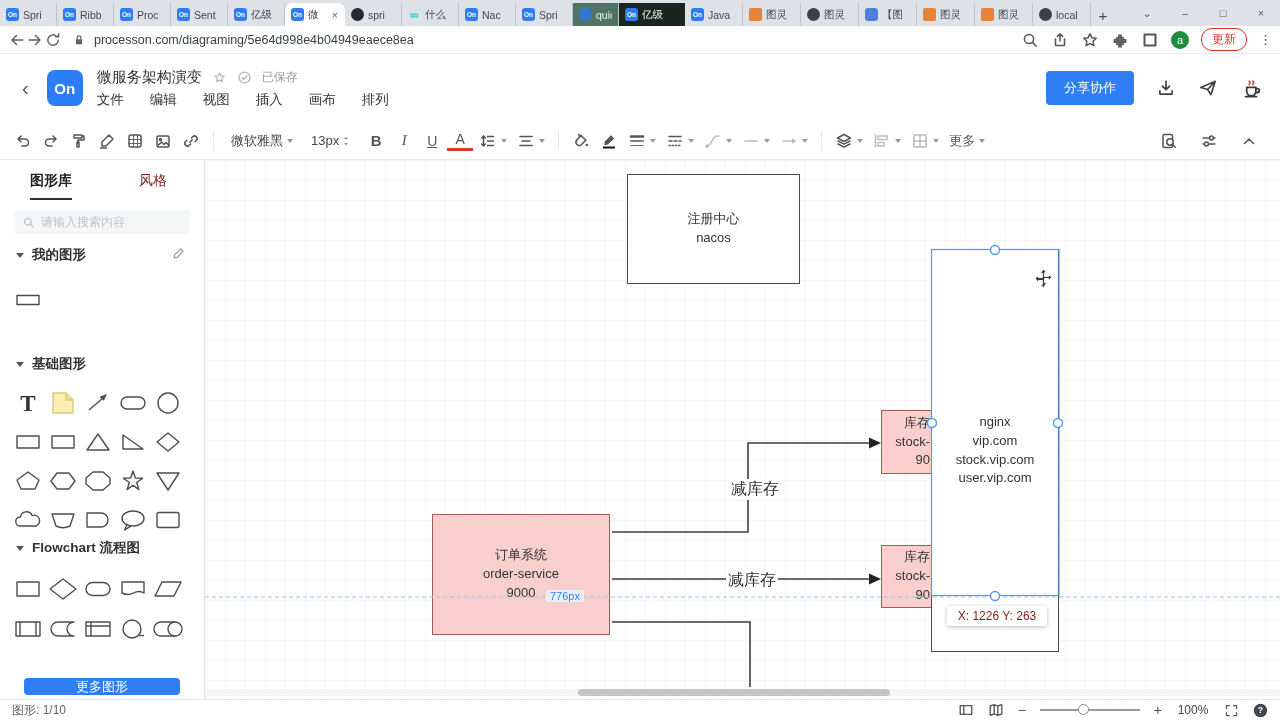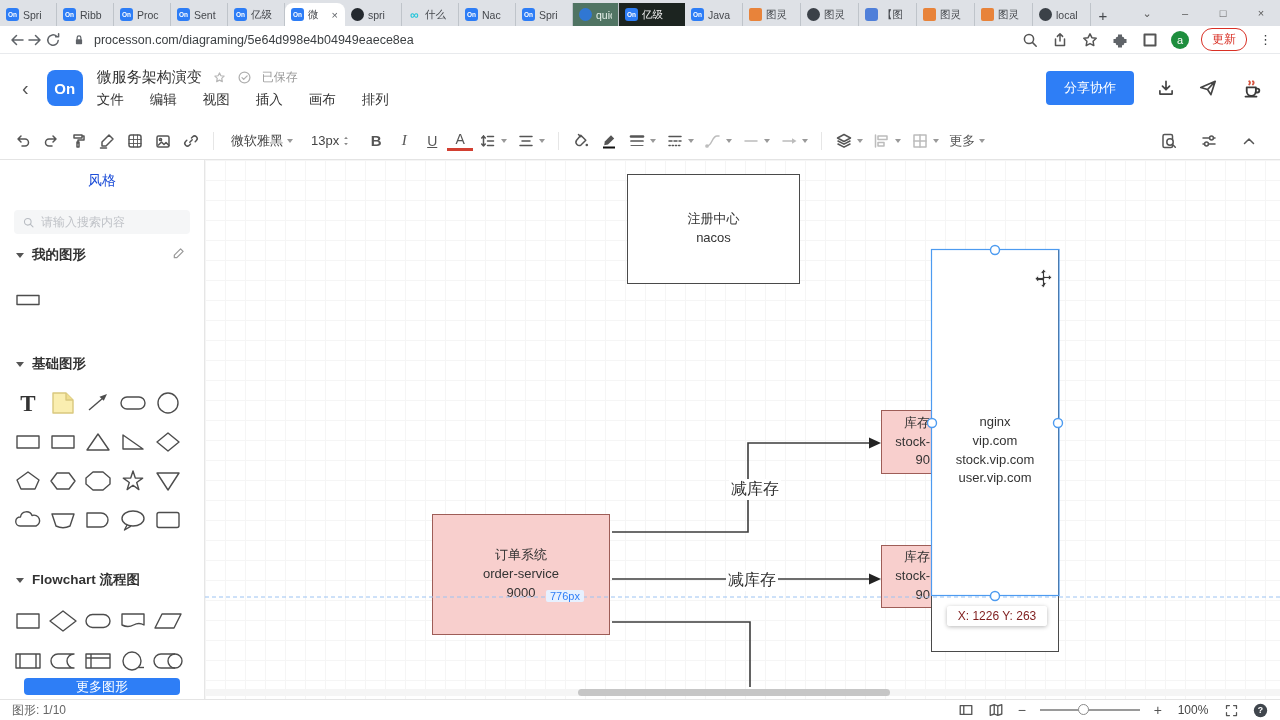--- a/index.html
+++ b/index.html
@@ -61,21 +61,21 @@
 .tb-u{text-decoration:underline;font-size:14px}
 .tb-a{border-bottom:3px solid #d23f31;line-height:1;font-size:14px;border-radius:0;height:20px}
 .caret{width:0;height:0;border-left:3.5px solid transparent;border-right:3.5px solid transparent;border-top:4px solid #999;margin-left:4px}
 .sep{width:1px;height:18px;background:#e6e6e6;margin:0 7px}
 .fsel{display:flex;align-items:center;height:26px;padding:0 8px;font-size:13px;color:#444;cursor:pointer;border-radius:3px}
 .fmtR{display:flex;align-items:center;gap:14px;padding-right:8px}
 
 .main{height:539px;display:flex}
 .sidebar{width:205px;border-right:1px solid #e6e6e6;position:relative;background:#fff;flex:none}
 .sbtabs{display:flex;height:40px;align-items:center}
-.sbtab{flex:1;text-align:center;font-size:14px;color:#1d4ed8;cursor:pointer;position:relative;height:100%;line-height:40px}
+.sbtab{flex:1;text-align:center;font-size:14px;color:#7f1d1d;cursor:pointer;position:relative;height:100%;line-height:40px}
 .sbtab.active{color:#222;font-weight:bold}
 .sbtab.active::after{content:"";position:absolute;left:50%;transform:translateX(-50%);bottom:0;width:42px;height:2.5px;background:#333}
 .searchwrap{margin:10px 14px 0;height:24px;background:#f5f6f7;border-radius:4px;display:flex;align-items:center;padding:0 8px;gap:6px}
 .searchwrap input{border:none;outline:none;background:transparent;font-size:12px;color:#333;width:130px}
 .searchwrap input::placeholder{color:#c0c3c8}
 .sec{position:relative}
 .sechead{display:flex;align-items:center;gap:8px;padding:0 16px;height:18px}
 .tri{width:0;height:0;border-left:4.5px solid transparent;border-right:4.5px solid transparent;border-top:5.5px solid #555}
 .sectitle{font-size:13.5px;font-weight:bold;color:#333}
 .secedit{position:absolute;right:18px;top:0;color:#9a9a9a;cursor:pointer}
@@ -523,20 +523,21 @@
           </svg>
         </span>
       </span>
     </div>
 </div>
 
 <div class="main">
 
   <div class="sidebar">
     <div class="sbtabs" id="sb-tabs">
+        <div class="sbtab active">图形库</div>
         <div class="sbtab ">风格</div>
       </div>
     <div class="searchwrap">
       <span class="ico" id="i-sblens" style="color:#b8bcc2">
           <svg width="13" height="13" viewBox="0 0 18 18" stroke="currentColor" stroke-width="1.5" fill="none" stroke-linecap="round" stroke-linejoin="round">
             <circle cx="8" cy="8" r="4.6"></circle>
             <path d="M11.4 11.4 L15.2 15.2"></path>
           </svg>
         </span>
       <input placeholder="请输入搜索内容" style="">
@@ -664,21 +665,21 @@
                 <path d="M11 18 l-2.5 5 6.5 -3.8"></path>
               </svg>
             </div>
             <div class="shapecell">
               <svg width="34" height="26" viewBox="0 0 34 26" stroke="currentColor" stroke-width="1.4" fill="none" stroke-linejoin="round">
                 <rect x="6" y="5.5" width="22" height="15" rx="2"></rect>
               </svg>
             </div>
           </div>
         </div>
-        <div class="sec" style="margin-top:32px">
+        <div class="sec" style="">
           <div class="sechead">
             <span class="tri"></span>
             <span class="sectitle">Flowchart 流程图</span>
           </div>
           <div class="shapegrid fcgrid" style="margin-top:12px">
             <div class="shapecell">
               <svg width="34" height="26" viewBox="0 0 34 26" stroke="currentColor" stroke-width="1.4" fill="none" stroke-linejoin="round">
                 <rect x="6" y="6" width="22" height="14"></rect>
               </svg>
             </div>

